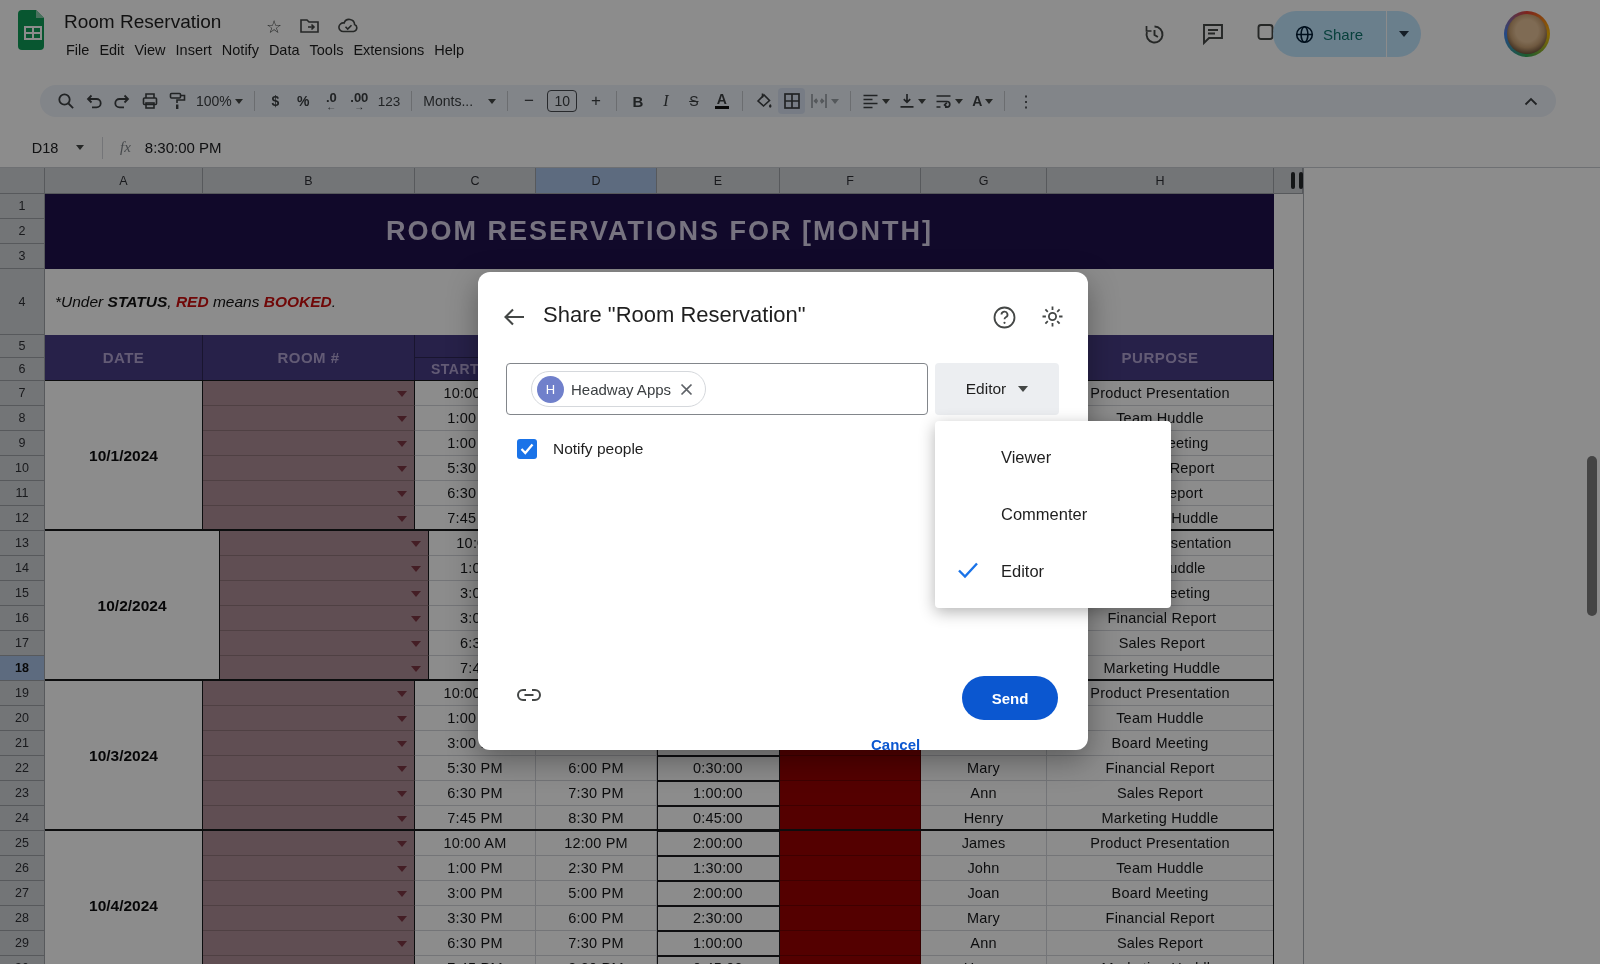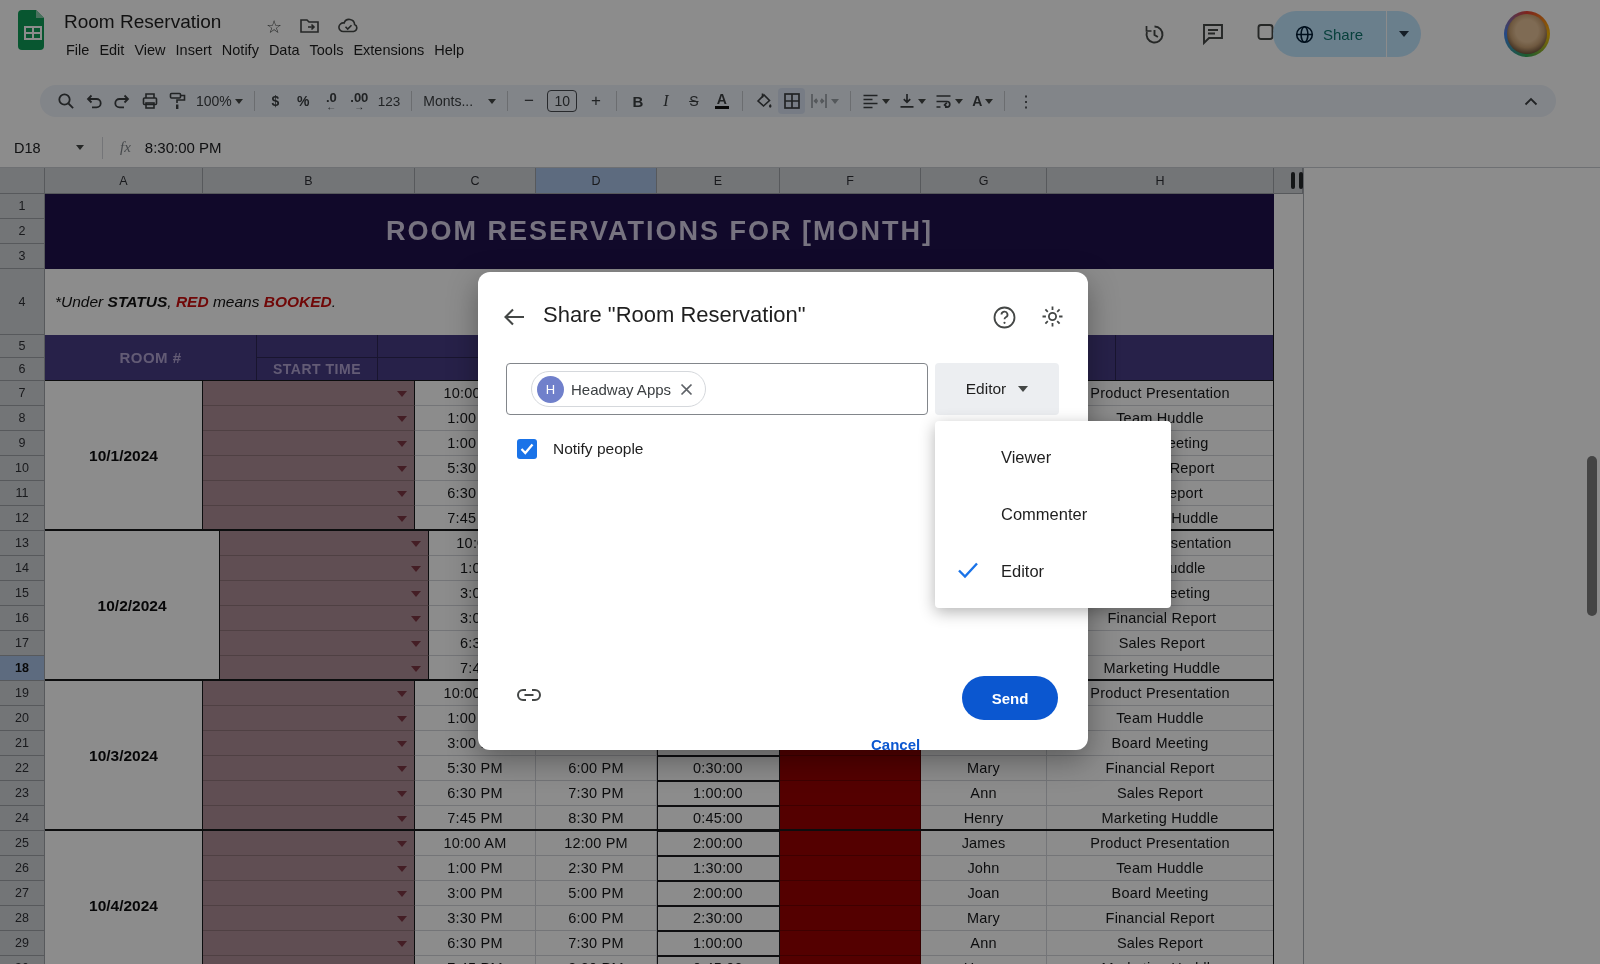--- a/index.html
+++ b/index.html
@@ -49,21 +49,21 @@
   .strike { text-decoration:line-through; font-size:14px; }
   .uA { font-weight:600; font-size:14px; line-height:13px; border-bottom:3px solid #111; padding:0 2px; }
   .activebg { background:#d9e2f2; }
   .grayed { color:#9aa0a6; } .grayed .tcaret { border-top-color:#9aa0a6; }
   .more3 { font-size:16px; letter-spacing:0; }
   .mlauto { margin-left:auto; }
 
   
   .fxbar { position:absolute; left:0; top:128px; width:1600px; height:40px; background:#fff;
     border-bottom:1px solid #c9ccd1; display:flex; align-items:center; }
-  .namebox { width:76px; padding-left:14px; font-size:14.5px; color:#202124; }
+  .namebox { width:76px; padding-left:14px; font-size:14.5px; color:#202124;text-align:center; }
   .fxdiv { width:1px; height:22px; background:#d3d6da; margin:0 10px 0 18px; }
   .fxi { font-family:"Liberation Serif", serif; font-style:italic; color:#80868b; font-size:15px; margin:0 14px 0 7px; }
   .fxval { font-size:15px; color:#202124; }
 
   
   .sheet { position:absolute; left:0; top:168px; width:1600px; height:796px; background:#fff; overflow:hidden; }
   .corner { position:absolute; left:0; top:0; width:45px; height:26px; background:#d2d5d9;
     border-right:1px solid #9fa3a8; border-bottom:1px solid #9fa3a8; }
   .colhdrs { position:absolute; left:45px; top:0; display:flex; }
   .colhdr { height:26px; background:#d2d5d9; border-right:1px solid #9fa3a8; border-bottom:1px solid #9fa3a8;
@@ -399,20 +399,21 @@
         <div class="rowhdr" style="height: 25px;">30</div>
       </div>
     <div class="cells" id="cells" style="position: relative;">
       <div class="banner">ROOM RESERVATIONS FOR [MONTH]</div>
       <div class="noterow">
           <span>
         <span>*Under </span><b>STATUS</b><span>, </span><b class="red">RED</b><span> means </span><b class="red">BOOKED</b><span>.</span>
       </span>
         </div>
       <div class="hdrband" id="hdrband">
+          <div class="hcell" style="width: 158px;">DATE</div>
           <div class="hcell" style="width: 212px;">ROOM #</div>
           <div class="hsplit" style="width: 121px;">
             <div class="htop"></div>
             <div class="hbot">START TIME</div>
           </div>
           <div class="hsplit" style="width: 121px;">
             <div class="htop"></div>
             <div class="hbot"></div>
           </div>
           <div class="hsplit" style="width: 123px;">

